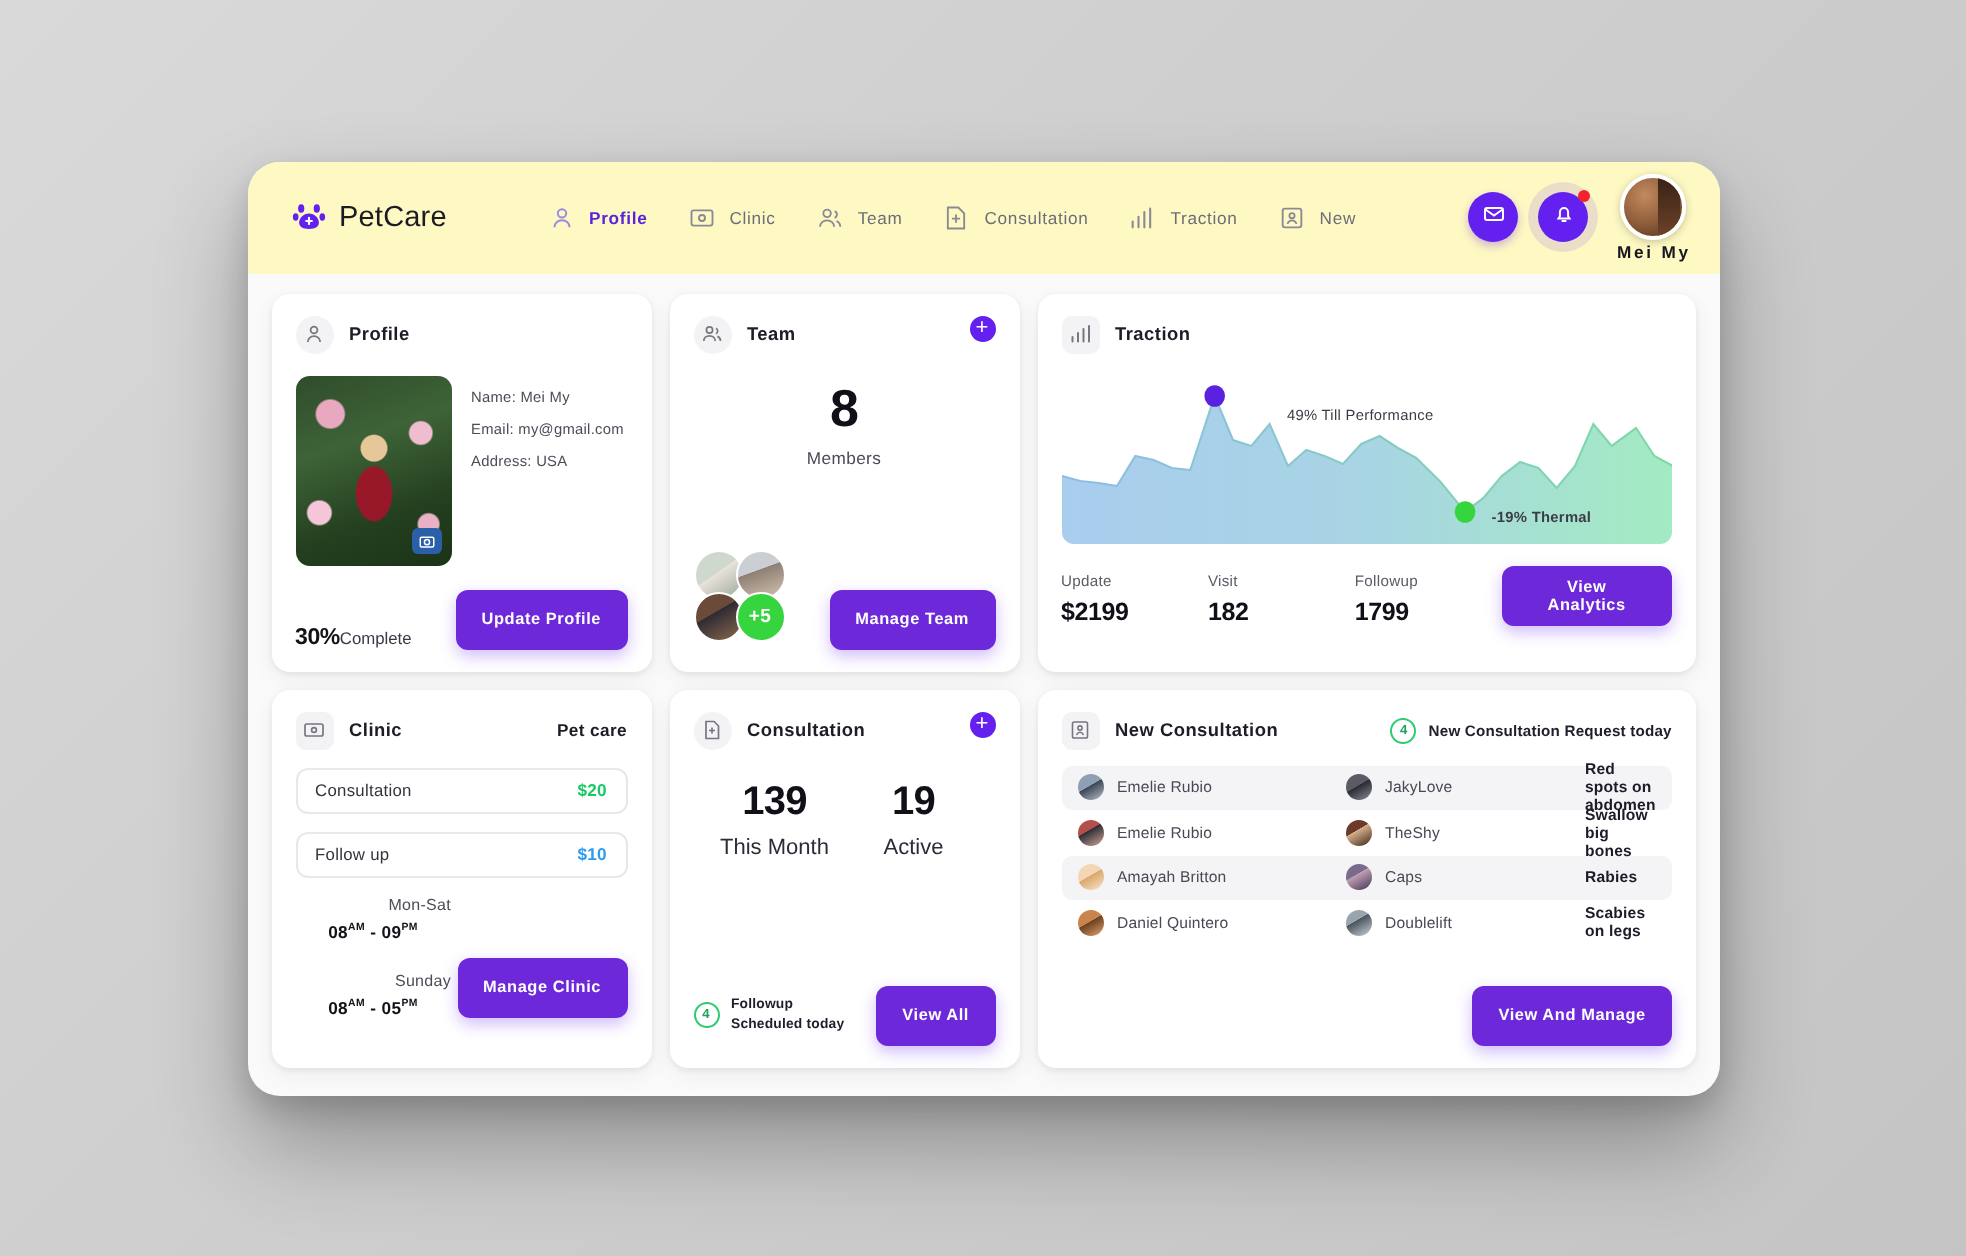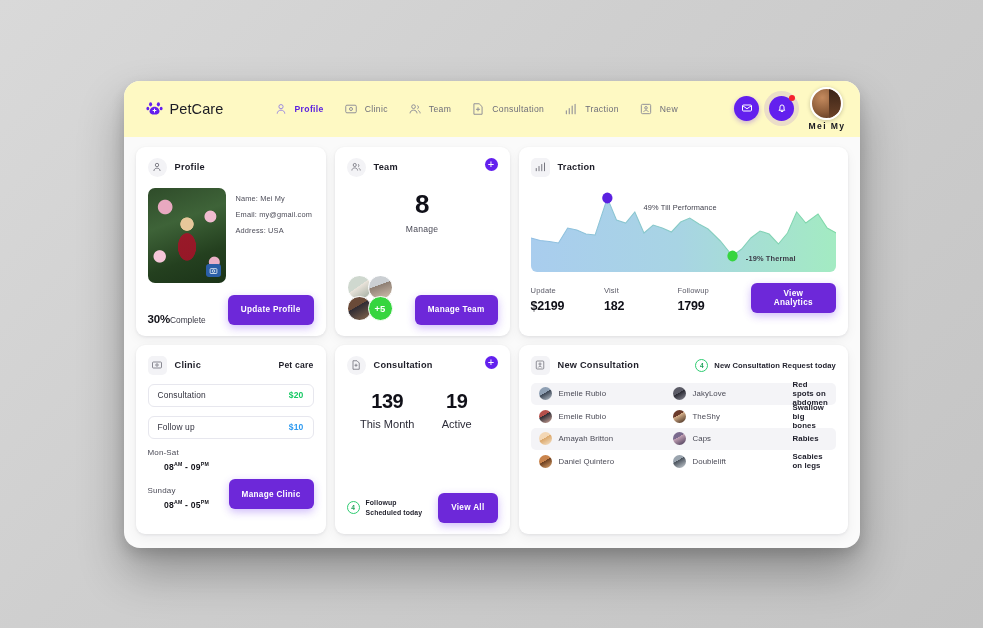--- a/index.html
+++ b/index.html
@@ -197,21 +197,21 @@
   .price-row {
     height: 23px; margin-top: 9px;
     border: 1px solid #e7e7ee; border-radius: 6px;
     display: flex; align-items: center; padding: 0 9px;
     font-size: 8.4px; color: #33333f; letter-spacing: .15px;
   }
   .price { margin-left: auto; font-weight: bold; font-size: 8.6px; }
   .price.green { color: #17c964; }
   .price.blue { color: #2f9bf0; }
   .hours { margin-top: 9px; }
-  .hours-day { font-size: 8px; color: #4c4c58; text-align:left; width: 78px; letter-spacing:.15px;}
+  .hours-day { font-size: 8px; color: #4c4c58; text-align:right; width: 78px; letter-spacing:.15px;}
   .hours-time { font-size: 8.6px; font-weight: bold; color: #121219; text-align:center; width: 78px; margin-top: 4px; letter-spacing:.2px;}
   .hours-time sup { font-size: 5.2px; }
   .clinic-foot { margin-top: 8px; display: flex; align-items: flex-end; }
 
   
   .cons-nums { display: flex; margin-top: 16px; padding: 0 6px; }
   .cons-col { flex: 1; text-align: center; }
   .cons-num { font-size: 20px; font-weight: bold; color: #101018; line-height: 1; letter-spacing: -.4px;}
   .cons-lbl { font-size: 11px; color: #2c2c38; margin-top: 7px; }
   .cons-foot { margin-top: auto; display: flex; align-items: center; gap: 6px; }
@@ -408,21 +408,21 @@
               <path d="M3.8 19c0-3.1 2.6-5.2 5.7-5.2s5.7 2.1 5.7 5.2"></path>
             <path d="M16 6.3a3 3 0 0 1 0 5.4M17.4 14.4c1.9.7 3.1 2.4 3.1 4.6"></path>
           </svg>
         </span>
         <span class="card-title">Team</span>
       </div>
       <div class="plus-btn">+</div>
 
       <div class="team-count">
         <div class="team-num">8</div>
-        <div class="team-lbl">Manage</div>
+        <div class="team-lbl">Members</div>
       </div>
 
       <div class="team-foot">
         <div class="av-grid">
           <span class="av a1"></span>
           <span class="av a2"></span>
           <span class="av a3"></span>
           <span class="av plus">+5</span>
         </div>
         <button class="btn btn-lg">Manage Team</button>
@@ -617,16 +617,19 @@
           <span class="cell c2">
             <span class="mini n4"></span>
             <span class="tname">Doublelift</span>
           </span>
           <span class="cell c3">
             <span class="tdesc">Scabies on legs</span>
           </span>
         </div>
       </div>
 
+      <div class="table-foot">
+        <button class="btn btn-lg">View And Manage</button>
+      </div>
     </div>
 
   </div>
 </div>
 
 </body></html>

